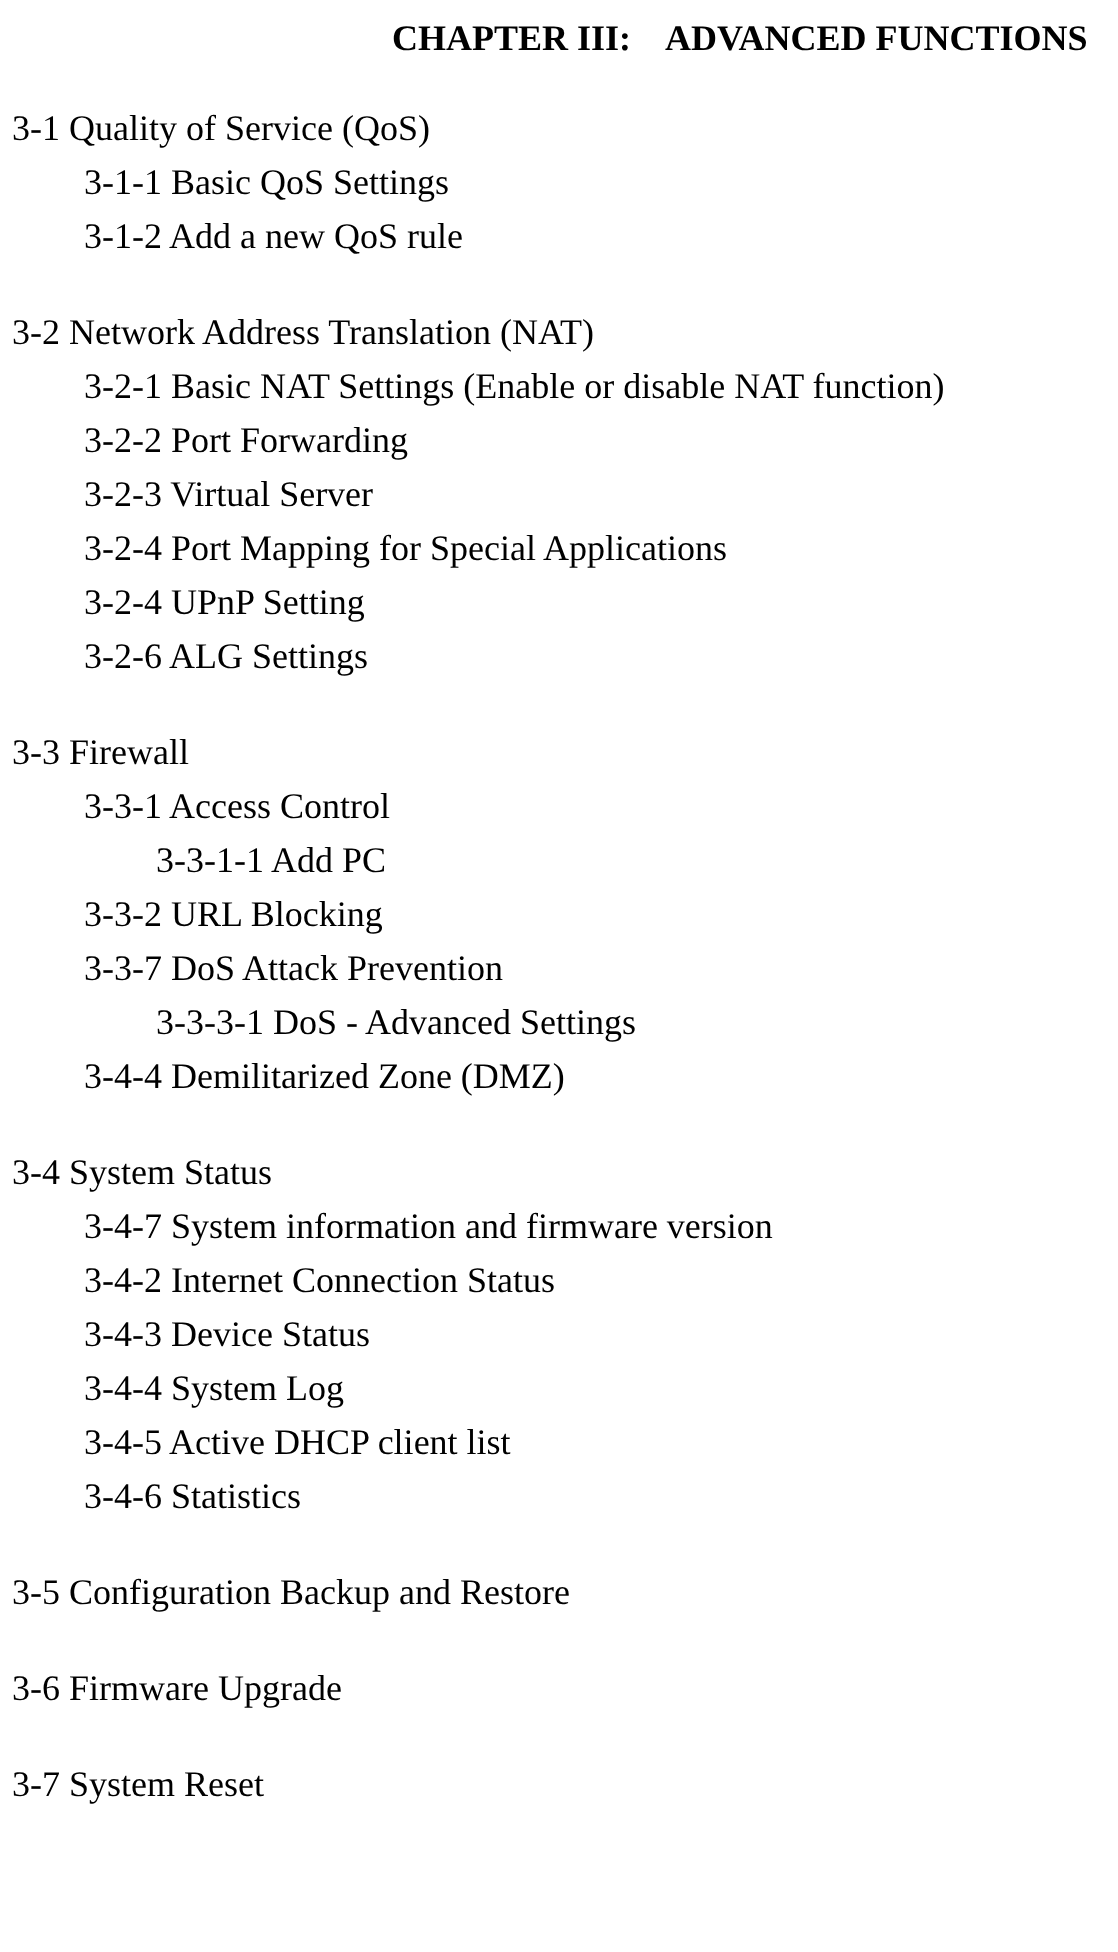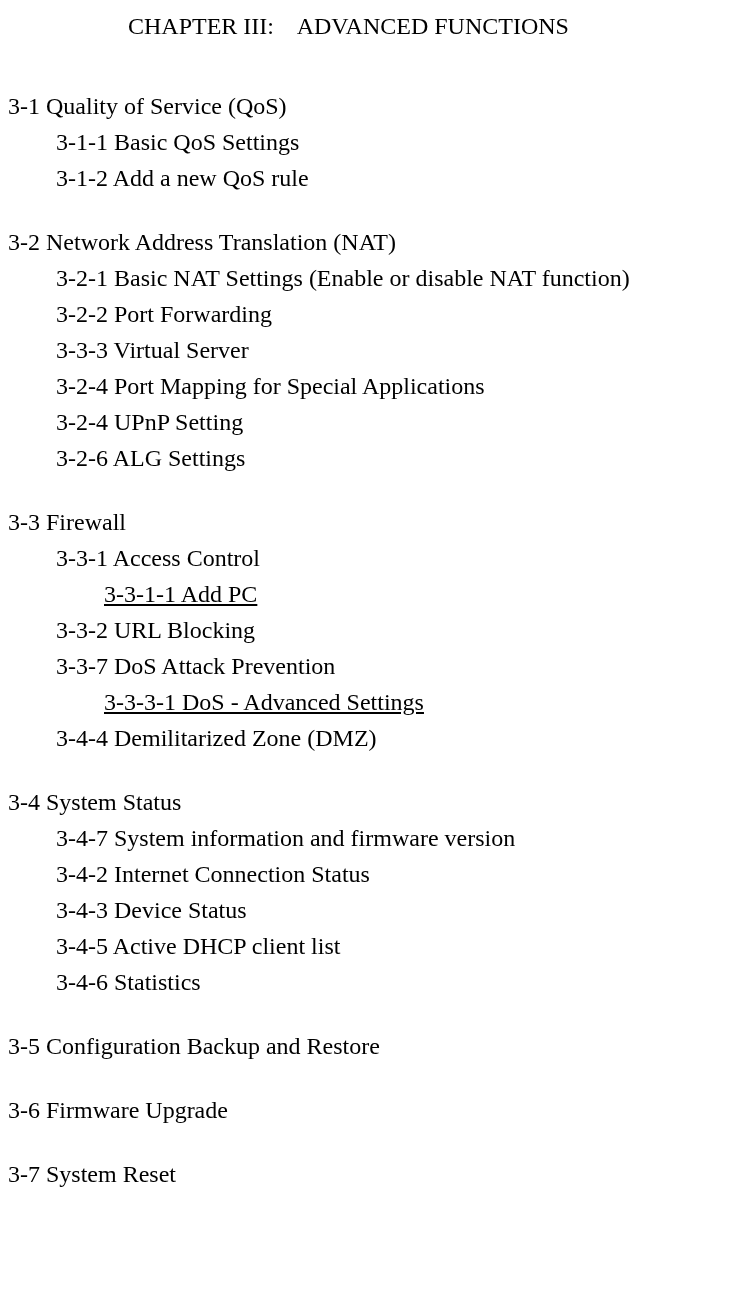--- a/index.html
+++ b/index.html
@@ -10,80 +10,80 @@
     body {
       font-family: "Times New Roman", Times, serif;
       font-size: 24px;
       color: #000;
       background: #fff;
       width: 745px;
       padding: 8px 0 20px 8px;
       line-height: 1.5;
     }
     .chapter-title {
-      font-weight: normal;
-      text-align: left;
-      margin-bottom: 44px;
+      font-weight: bold;
+      text-align: right;
+      margin-bottom: 24px;
       padding-left: 120px;
       padding-right: 20px;
       white-space: pre;
     }
     .section {
       margin-bottom: 28px;
     }
     .l0 {
       padding-left: 0;
     }
     .l1 {
       padding-left: 48px;
     }
     .l2 {
       padding-left: 96px;
-      text-decoration: underline;
     }
     .entry {
       display: block;
     }
   </style>
 </head>
 <body>
 
 <div class="chapter-title">CHAPTER III:    ADVANCED FUNCTIONS</div>
 
 <div class="section">
   <div class="entry l0">3-1 Quality of Service (QoS)</div>
   <div class="entry l1">3-1-1 Basic QoS Settings</div>
   <div class="entry l1">3-1-2 Add a new QoS rule</div>
 </div>
 
 <div class="section">
   <div class="entry l0">3-2 Network Address Translation (NAT)</div>
   <div class="entry l1">3-2-1 Basic NAT Settings (Enable or disable NAT function)</div>
   <div class="entry l1">3-2-2 Port Forwarding</div>
-  <div class="entry l1">3-3-3 Virtual Server</div>
+  <div class="entry l1">3-2-3 Virtual Server</div>
   <div class="entry l1">3-2-4 Port Mapping for Special Applications</div>
   <div class="entry l1">3-2-4 UPnP Setting</div>
   <div class="entry l1">3-2-6 ALG Settings</div>
 </div>
 
 <div class="section">
   <div class="entry l0">3-3 Firewall</div>
   <div class="entry l1">3-3-1 Access Control</div>
   <div class="entry l2">3-3-1-1 Add PC</div>
   <div class="entry l1">3-3-2 URL Blocking</div>
   <div class="entry l1">3-3-7 DoS Attack Prevention</div>
   <div class="entry l2">3-3-3-1 DoS - Advanced Settings</div>
   <div class="entry l1">3-4-4 Demilitarized Zone (DMZ)</div>
 </div>
 
 <div class="section">
   <div class="entry l0">3-4 System Status</div>
   <div class="entry l1">3-4-7 System information and firmware version</div>
   <div class="entry l1">3-4-2 Internet Connection Status</div>
   <div class="entry l1">3-4-3 Device Status</div>
+  <div class="entry l1">3-4-4 System Log</div>
   <div class="entry l1">3-4-5 Active DHCP client list</div>
   <div class="entry l1">3-4-6 Statistics</div>
 </div>
 
 <div class="section">
   <div class="entry l0">3-5 Configuration Backup and Restore</div>
 </div>
 
 <div class="section">
   <div class="entry l0">3-6 Firmware Upgrade</div>

